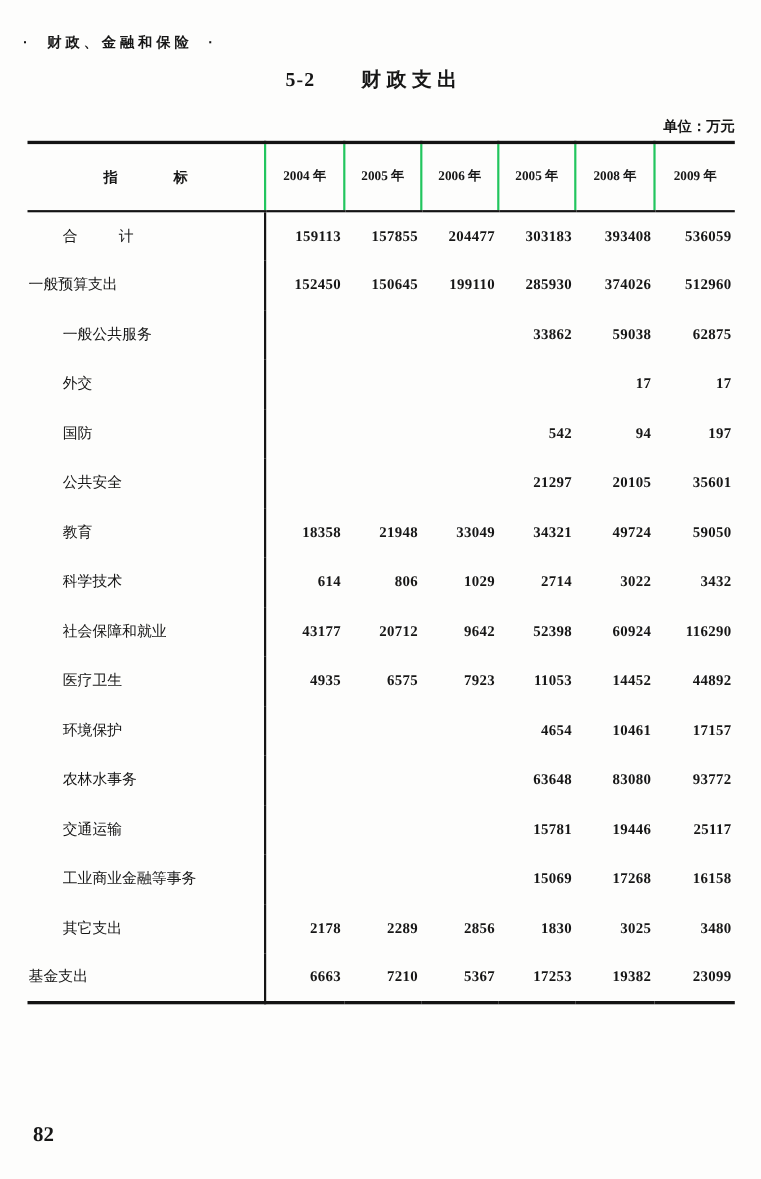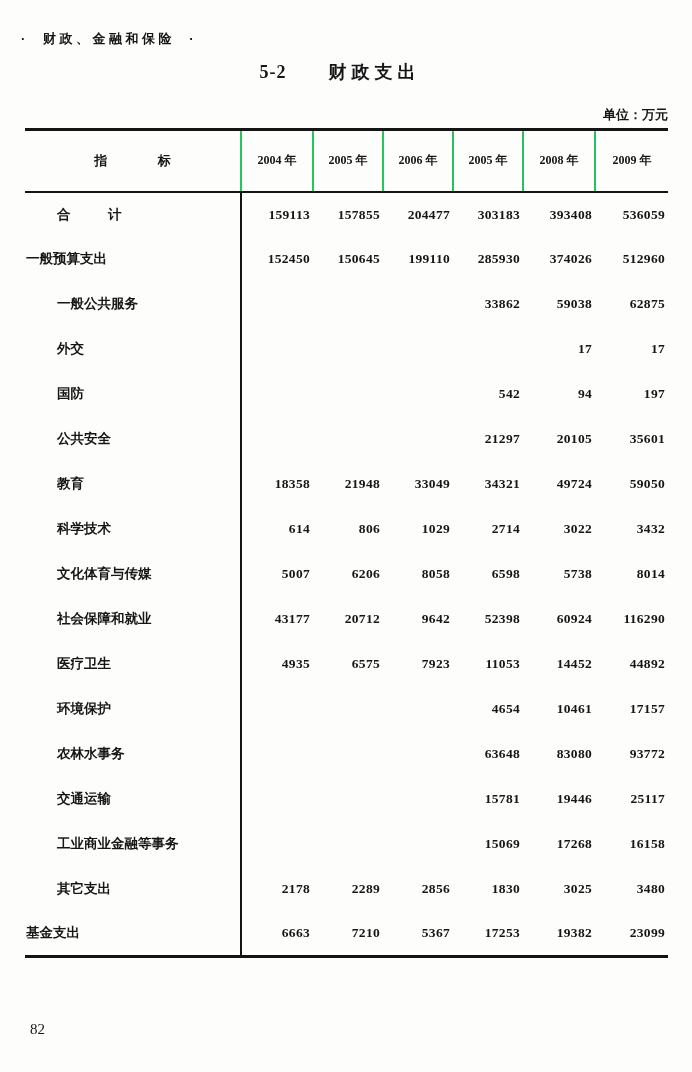--- a/index.html
+++ b/index.html
@@ -44,35 +44,35 @@
     white-space:pre;
   }
   .data-table thead th + th {
     border-left:2px solid #22c55e;
     font-family:"Liberation Serif", serif;
     font-size:12px;
   }
   .data-table tbody td { height:45px; vertical-align:middle; }
   td.lbl {
     border-right:2px solid #141414;
-    font-size:13.5px; font-weight:700;
+    font-size:13.5px; font-weight:400;
     white-space:pre; overflow:hidden;
   }
   td.lbl.ind-0 { padding-left:1px; }
   td.lbl.ind-1 { padding-left:32px; }
   td.val {
     text-align:right; padding-right:3px;
     font-family:"Liberation Serif", serif;
     font-size:13.5px; font-weight:700;
     letter-spacing:0.3px;
   }
   .page-number {
     position:absolute; left:30px; top:1021px;
     font-family:"Liberation Serif", serif;
-    font-size:15px; font-weight:400;
+    font-size:19px; font-weight:700;
   }
 </style>
 </head>
 <body>
 
 <div class="page">
 
   <div class="section-header">·  财政、金融和保险  ·</div>
 
   <div class="title">
@@ -171,29 +171,20 @@
         <tr>
           <td class="lbl ind-1">科学技术</td>
           <td class="val">614</td>
           <td class="val">806</td>
           <td class="val">1029</td>
           <td class="val">2714</td>
           <td class="val">3022</td>
           <td class="val">3432</td>
         </tr>
         <tr>
-          <td class="lbl ind-1">文化体育与传媒</td>
-          <td class="val">5007</td>
-          <td class="val">6206</td>
-          <td class="val">8058</td>
-          <td class="val">6598</td>
-          <td class="val">5738</td>
-          <td class="val">8014</td>
-        </tr>
-        <tr>
           <td class="lbl ind-1">社会保障和就业</td>
           <td class="val">43177</td>
           <td class="val">20712</td>
           <td class="val">9642</td>
           <td class="val">52398</td>
           <td class="val">60924</td>
           <td class="val">116290</td>
         </tr>
         <tr>
           <td class="lbl ind-1">医疗卫生</td>

